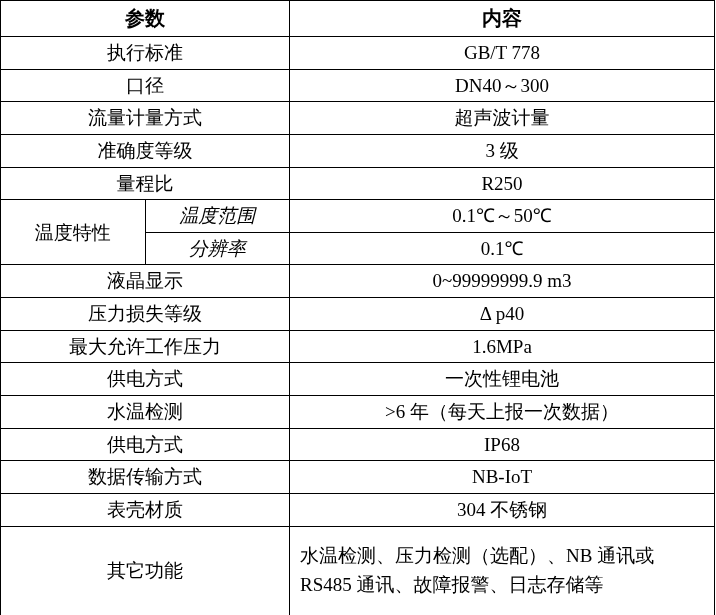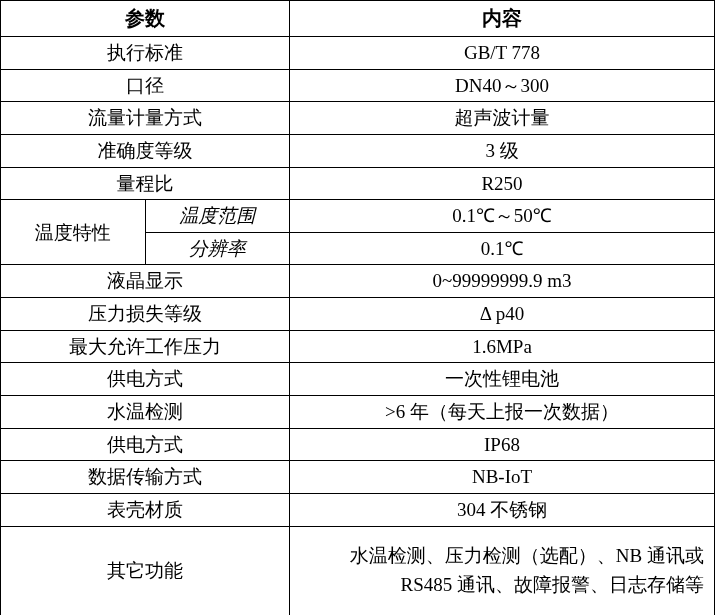--- a/index.html
+++ b/index.html
@@ -45,21 +45,21 @@
   }
   .param-text {
     display: block;
     padding: 3px 4px;
   }
   .content-text {
     display: block;
     padding: 3px 6px;
   }
   .multiline {
-    text-align: right;
+    text-align: left;
     padding: 6px 10px 6px 10px;
     line-height: 1.5;
   }
   .temp-label {
     width: 148px;
   }
   .temp-sub {
     width: 140px;
     font-style: italic;
   }

